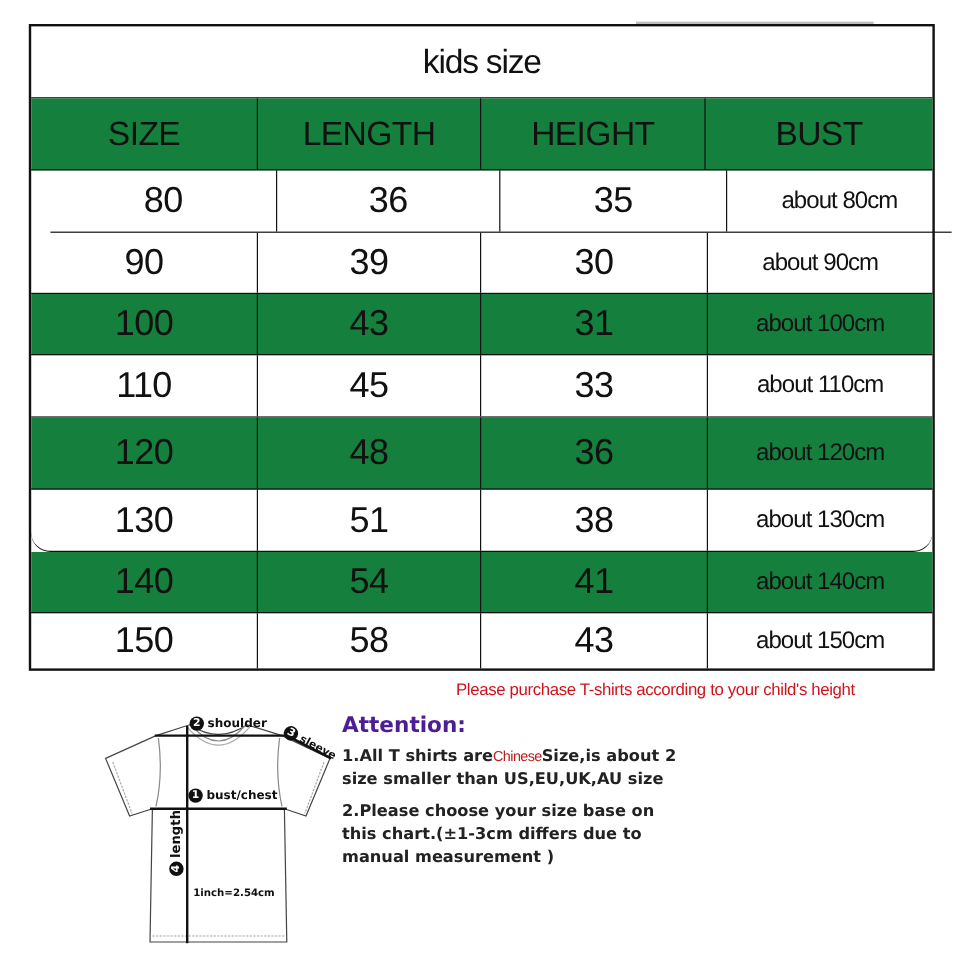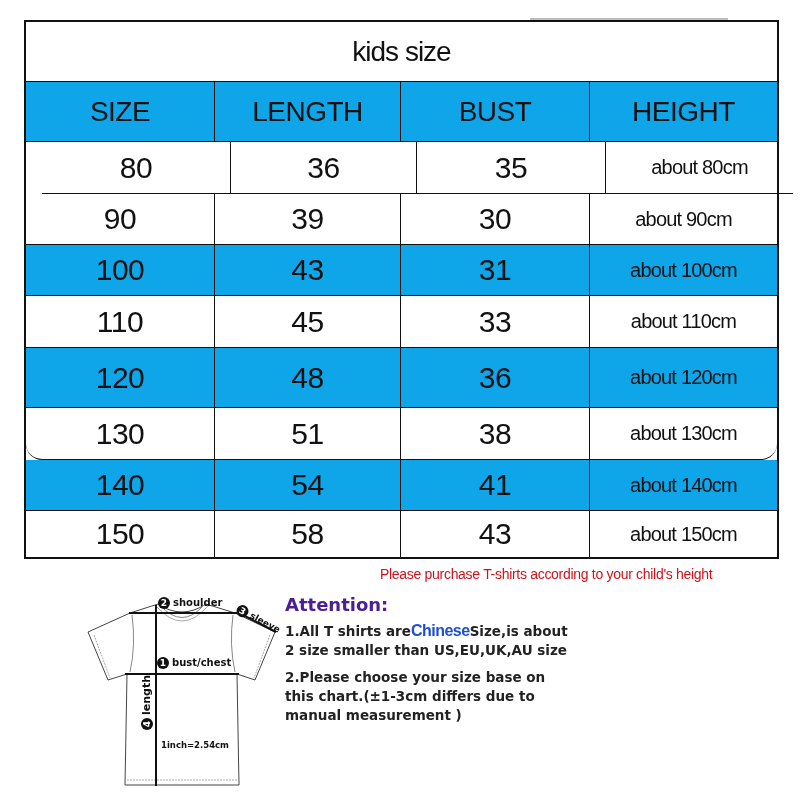--- a/index.html
+++ b/index.html
@@ -3,21 +3,21 @@
 <meta charset="utf-8">
 <style>
   html, body { margin: 0; padding: 0; background: #ffffff; }
   body { width: 800px; height: 800px; position: relative; overflow: hidden; font-family: "Liberation Sans", sans-serif; color: #111; }
 
   .top-gray-line { position: absolute; left: 530px; top: 18px; width: 198px; height: 2px; background: #bdbdbd; }
 
   .size-table { position: absolute; left: 24px; top: 20px; width: 755px; height: 539px; border: 2px solid #111; box-sizing: border-box; }
   .title-row { position: absolute; left: 0; top: 0; width: 100%; height: 60px; display: flex; align-items: center; justify-content: center; font-size: 28px; letter-spacing: -1px; border-bottom: 1px solid #111; box-sizing: border-box; }
   .trow { position: absolute; left: 0; width: 100%; display: flex; box-sizing: border-box; border-bottom: 1px solid #111; }
-  .trow.gray { background: #0ea5e9; }
+  .trow.gray { background: #15803d; }
   .trow.last { border-bottom: none; }
   .cell { display: flex; align-items: center; justify-content: center; box-sizing: border-box; border-right: 1px solid #111; height: 100%; }
   .cell:last-child { border-right: none; }
   .c1 { width: 189px; }
   .c2 { width: 186px; }
   .c3 { width: 189px; }
   .c4 { flex: 1; }
   .hdr .cell { font-size: 28px; letter-spacing: -0.5px; }
   .data .cell { font-size: 30px; letter-spacing: -0.5px; }
   .data .cell.c4 { font-size: 20px; letter-spacing: -0.8px; }
@@ -25,35 +25,35 @@
   .note-red { position: absolute; left: 380px; top: 566px; font-size: 14px; color: #d0121b; letter-spacing: -0.3px; }
 
   .diagram { position: absolute; left: 80px; top: 590px; width: 210px; height: 200px; }
   .diagram svg { position: absolute; left: 0; top: 0; }
   .dlabel { position: absolute; font-family: "DejaVu Sans", sans-serif; font-weight: bold; color: #111; white-space: nowrap; }
   .num-circle { display: inline-block; width: 12px; height: 12px; border-radius: 50%; background: #111; color: #fff; font-size: 9px; line-height: 12px; text-align: center; margin-right: 3px; vertical-align: middle; }
 
   .attention { position: absolute; left: 285px; top: 594px; width: 510px; }
   .att-title { font-family: "DejaVu Sans", sans-serif; font-weight: bold; font-size: 18px; color: #4c1d95; margin-bottom: 6px; }
   .att-item { font-family: "DejaVu Sans", sans-serif; font-weight: bold; font-size: 13.5px; line-height: 19px; color: #222; margin-bottom: 8px; width: 290px; }
-  .att-item .red-inline { font-family: "Liberation Sans", sans-serif; font-weight: bold; font-size: 16px; color: #1d4ed8; letter-spacing: -0.5px; }
+  .att-item .red-inline { font-family: "Liberation Sans", sans-serif; font-weight: normal; font-size: 12px; color: #b91c1c; letter-spacing: -0.5px; }
 </style>
 </head>
 <body>
 
 <div class="top-gray-line"></div>
 
 <div class="size-table">
   <div class="title-row">kids size</div>
 
   <div class="trow hdr gray" style="top:60px;height:60px;">
     <div class="cell c1">SIZE</div>
     <div class="cell c2">LENGTH</div>
+    <div class="cell c4">HEIGHT</div>
     <div class="cell c3">BUST</div>
-    <div class="cell c4">HEIGHT</div>
   </div>
 
   <div class="trow data" style="top:120px;height:52px;margin-left:16px;">
     <div class="cell c1">80</div>
     <div class="cell c2">36</div>
     <div class="cell c3">35</div>
     <div class="cell c4">about 80cm</div>
   </div>
 
   <div class="trow data" style="top:172px;height:51px;">

